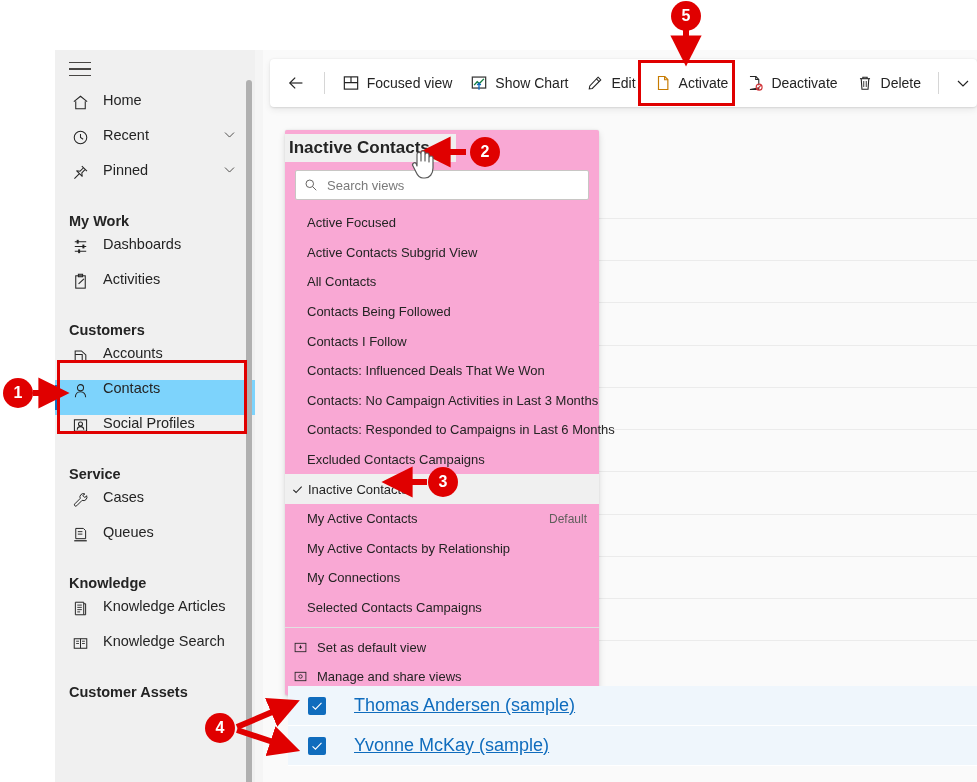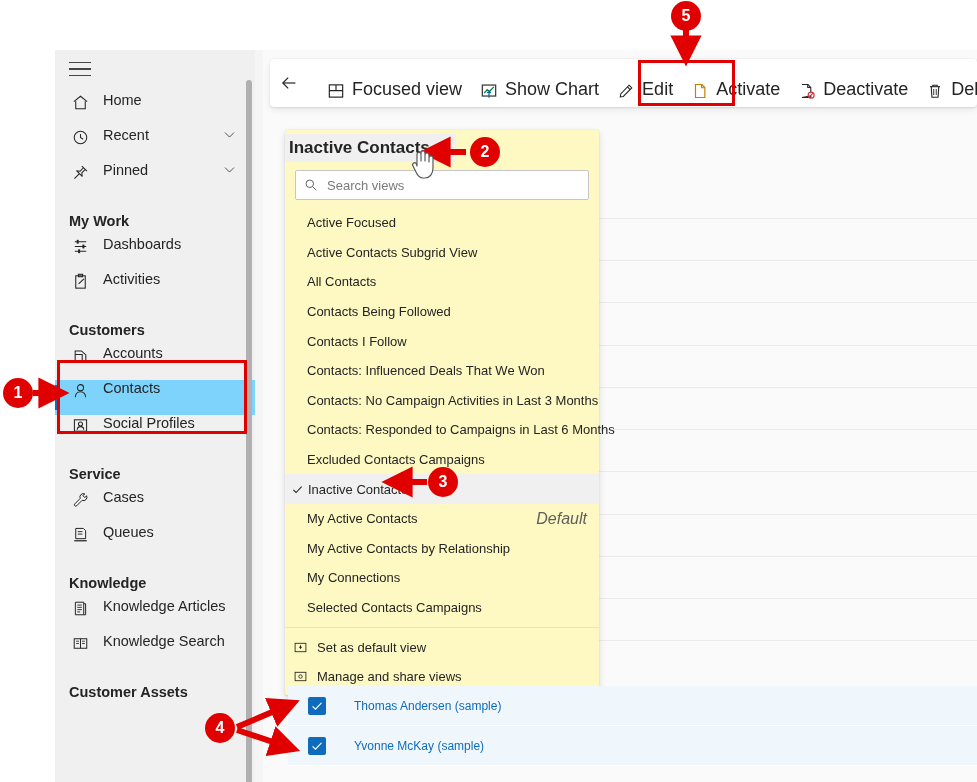--- a/index.html
+++ b/index.html
@@ -134,25 +134,25 @@
     color: #242424;
     margin-right: 4px;
   }
   .cb-sep {
     width: 1px; height: 22px;
     background: #d6d6d6;
     margin: 0 8px;
   }
   .cb-btn {
     display: flex;
-    align-items: flex-end;
+    align-items: center;
     height: 34px;
     padding: 0 9px;
     cursor: pointer;
-    font-size: 18px;
+    font-size: 14px;
     color: #242424;
     white-space: nowrap;
     border-radius: 3px;
     position: relative;
   }
   .cb-btn .ico {
     margin-right: 7px;
     display: flex; align-items: center;
   }
   .cb-chevron {
@@ -170,21 +170,21 @@
     left: 0; right: 0;
     height: 1px;
     background: #ebebeb;
   }
 
   
   .view-panel {
     position: absolute;
     left: 285px; top: 130px;
     width: 314px;
-    background: #fef9c3;
+    background: #f9a8d4;
     box-shadow: 0 0.6px 1.8px rgba(0,0,0,0.11), 0 3.2px 7.2px rgba(0,0,0,0.13);
     border-radius: 2px;
     padding-bottom: 4px;
   }
   .view-title-bar {
     display: inline-flex;
     align-items: center;
     background: #f0f0f0;
     height: 28px;
     padding: 0 6px 0 4px;
@@ -228,21 +228,21 @@
     padding-left: 22px;
     padding-right: 12px;
     font-size: 13px;
     color: #242424;
     cursor: pointer;
     position: relative;
   }
   .view-item.checked { background: #f0f0f0; padding-left: 6px; }
   .view-item .chk { width: 16px; margin-right: 1px; display: flex; align-items: center; color: #242424; }
   .view-item .vl { flex: 1 1 auto; white-space: nowrap; }
-  .view-item .vtag { font-size: 16px; color: #605e5c; margin-left: 13px; font-style: italic; }
+  .view-item .vtag { font-size: 12px; color: #605e5c; margin-left: 13px; }
   .view-divider {
     height: 1px;
     background: #e1e1e1;
     margin: 5px 0 4px 0;
   }
   .view-action {
     display: flex;
     align-items: center;
     height: 29.5px;
     padding-left: 8px;
@@ -269,22 +269,23 @@
   .data-row .cbx {
     width: 18px; height: 18px;
     background: #0f6cbd;
     border-radius: 2px;
     display: flex; align-items: center; justify-content: center;
     margin-right: 28px;
     cursor: pointer;
     flex: 0 0 18px;
   }
   .data-row .nm {
-    font-size: 12px;
+    font-size: 18px;
     color: #0f6cbd;
+    text-decoration: underline;
     cursor: pointer;
   }
 
   
   .ann-box {
     position: absolute;
     border: 3px solid #e00000;
     pointer-events: none;
   }
   .badge {

